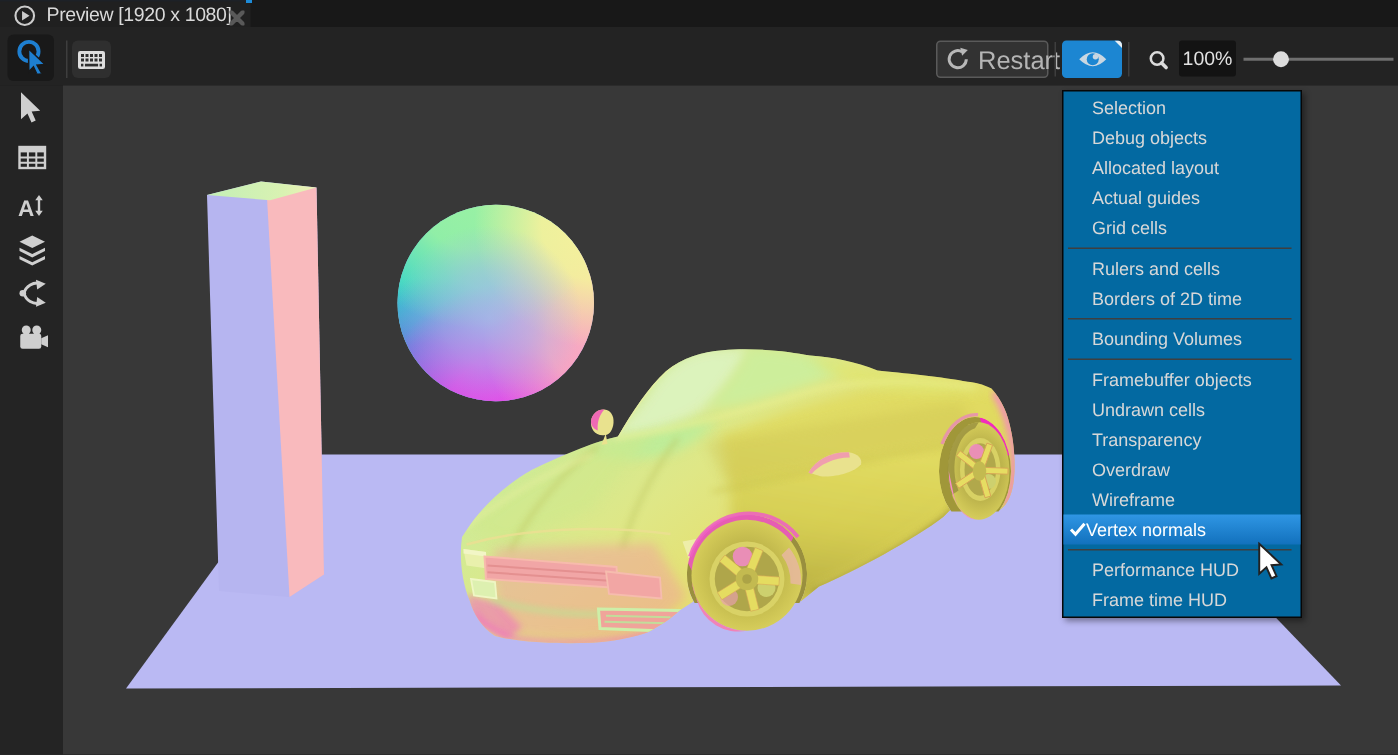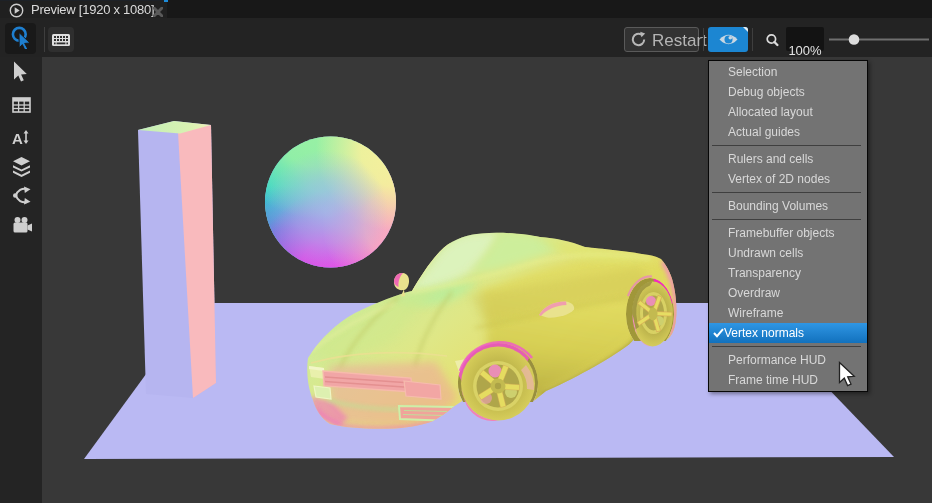--- a/index.html
+++ b/index.html
@@ -14,27 +14,27 @@
   
   #toolbar{left:0;top:18px;width:932px;height:39px;background:#232323;}
   .toolsep{width:1px;background:#3e3e3e;}
   #selbtn{left:5px;top:23px;width:31px;height:31px;background:#191919;border-radius:4px;}
   #kbbtn{left:48px;top:27px;width:26px;height:25px;background:#2f2f2f;border-radius:4px;}
   #restartbtn{left:624px;top:27px;width:75px;height:25px;background:#323232;border:1px solid #5a5a5a;border-radius:3px;box-sizing:border-box;}
   #restarttxt{left:652px;top:31px;font-size:17px;color:#b4b4b4;}
   #eyebtn{left:708px;top:27px;width:40px;height:25px;background:#1c86d2;border-radius:3px;overflow:hidden;}
   #eyetri{right:0;top:0;width:0;height:0;border-top:5px solid #e8eef2;border-left:5px solid transparent;}
   #zoombox{left:786px;top:27px;width:38px;height:24px;background:#131313;border-radius:2px;}
-  #zoomtxt{left:0;top:16px;width:38px;text-align:center;font-size:13px;color:#e2e2e2;}
+  #zoomtxt{left:0;top:4px;width:38px;text-align:center;font-size:13px;color:#e2e2e2;}
   
   #sidebar{left:0;top:57px;width:42px;height:446px;background:#242424;}
   
   #viewport{left:42px;top:57px;width:890px;height:446px;background:#383838;}
   
-  #menu{left:708px;top:60px;width:160px;background:#737373;border:1px solid #070707;box-sizing:border-box;box-shadow:2px 2px 4px rgba(0,0,0,0.4);padding:1px 0 1px 0;}
+  #menu{left:708px;top:60px;width:160px;background:#0369a1;border:1px solid #070707;box-sizing:border-box;box-shadow:2px 2px 4px rgba(0,0,0,0.4);padding:1px 0 1px 0;}
   .mi{height:20px;line-height:20px;font-size:12px;color:#d8d8d8;padding-left:19px;position:relative;}
   .sep{height:7px;position:relative;}
   .sep:after{content:"";position:absolute;left:3px;right:6px;top:3px;height:1px;background:#3f3f3f;}
   .hl{background:linear-gradient(#2f96e4,#1271bd);color:#fff;padding-left:15px;}
 </style>
 </head>
 <body>
   <div class="abs" id="tabbar"></div>
   <div class="abs" id="tab"></div>
   <div class="abs" id="tabtopline"></div>
@@ -419,23 +419,24 @@
       <path d="M539,315 C544,306 555,301 566,301.5 C572,302.5 575,306 574,309.5 C570,315 556,318.5 547,317.5 Z" fill="#e9e28e"></path>
       <path d="M539,315 C544,306 555,301 566,301.5 L566.5,305 C556,305 546,310 541,316 Z" fill="#f09ab0" opacity="0.95"></path>
     </g>
   </svg>
 
   <div class="abs" id="menu">
     <div class="mi">Selection</div>
     <div class="mi">Debug objects</div>
     <div class="mi">Allocated layout</div>
     <div class="mi">Actual guides</div>
+    <div class="mi">Grid cells</div>
     <div class="sep"></div>
     <div class="mi">Rulers and cells</div>
-    <div class="mi">Vertex of 2D nodes</div>
+    <div class="mi">Borders of 2D time</div>
     <div class="sep"></div>
     <div class="mi">Bounding Volumes</div>
     <div class="sep"></div>
     <div class="mi">Framebuffer objects</div>
     <div class="mi">Undrawn cells</div>
     <div class="mi">Transparency</div>
     <div class="mi">Overdraw</div>
     <div class="mi">Wireframe</div>
     <div class="mi hl" id="vn"><svg class="abs" style="left:4px;top:5px" width="11" height="10" viewBox="0 0 11 10">
         <path d="M1,5 L4,8.2 L10,1.2" fill="none" stroke="#ffffff" stroke-width="2"></path>

